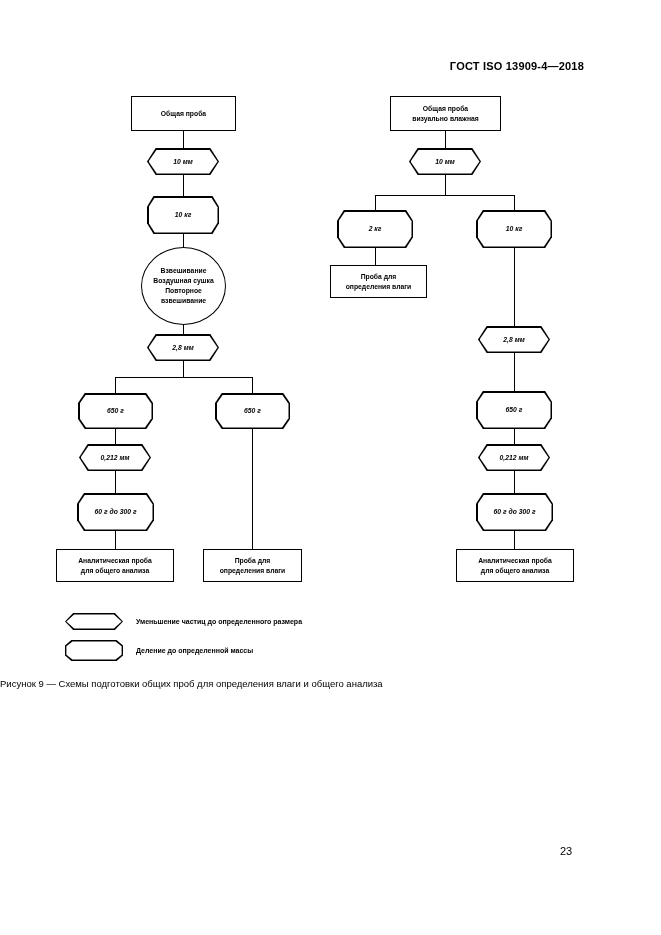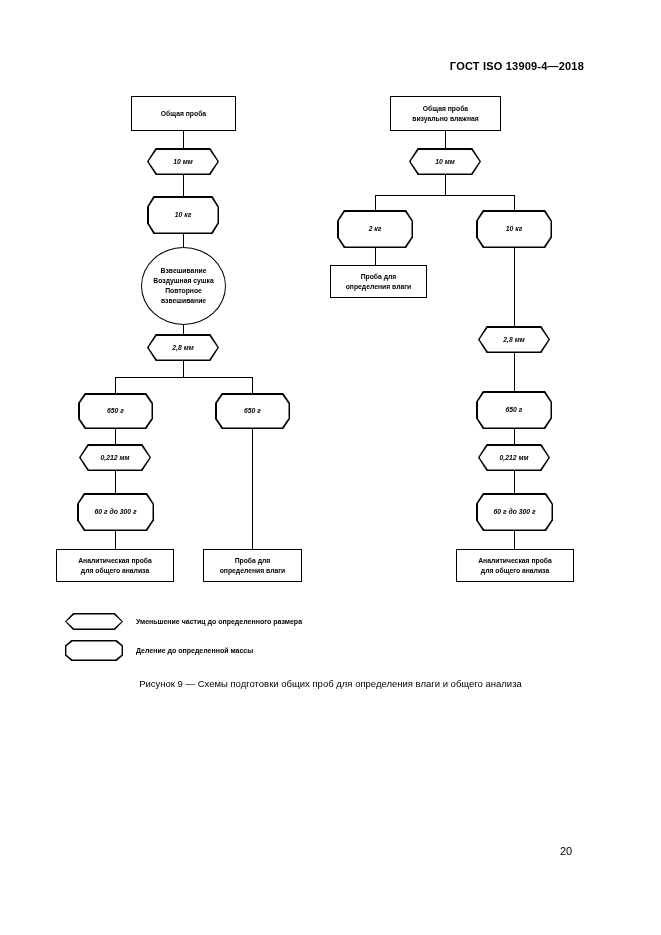--- a/index.html
+++ b/index.html
@@ -31,21 +31,20 @@
     position: absolute;
     left: 560px;
     top: 845px;
     font-size: 11px;
   }
   .figure-caption {
     position: absolute;
     left: 0;
     top: 678px;
     width: 661px;
-    text-align: center;
     font-size: 9.5px;
   }
 
   
   .chart-area {
     position: absolute;
     left: 0;
     top: 0;
     width: 661px;
     height: 680px;
@@ -303,15 +302,15 @@
       <div class="legend-oct">
           <i></i>
         </div>
       <span class="legend-label" style="margin-left:13px;">Деление  до определенной массы</span>
     </div>
 
   </div>
 
   <div class="figure-caption">Рисунок 9 — Схемы подготовки общих проб для определения влаги и общего анализа</div>
 
-  <div class="page-number">20</div>
+  <div class="page-number">23</div>
 
 </div>
 
 </body></html>

